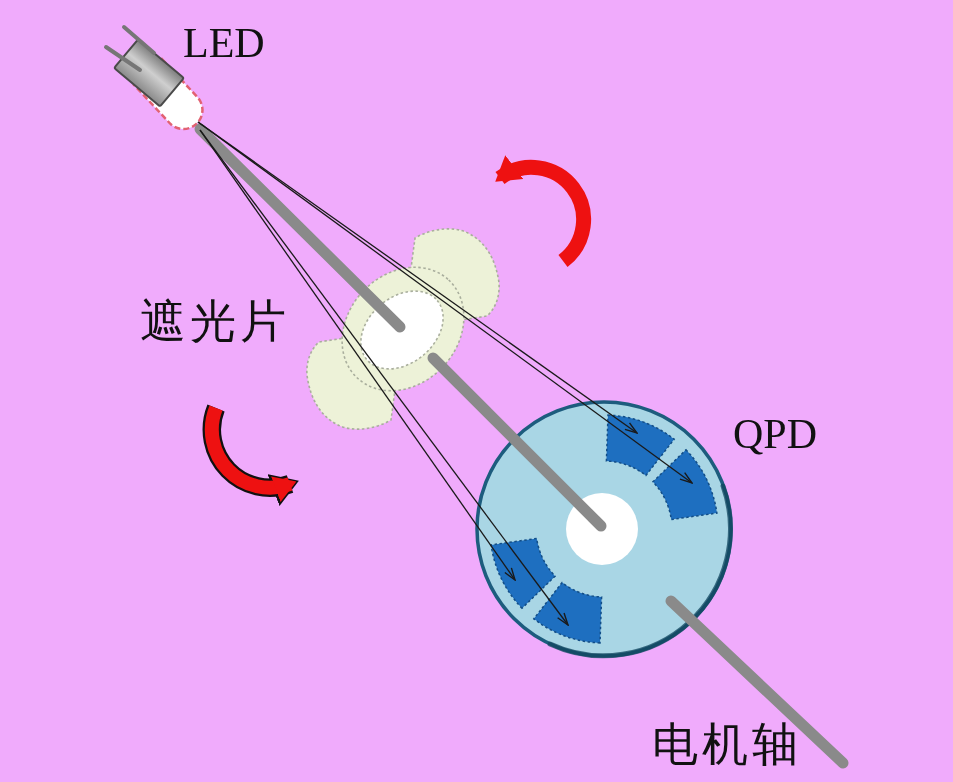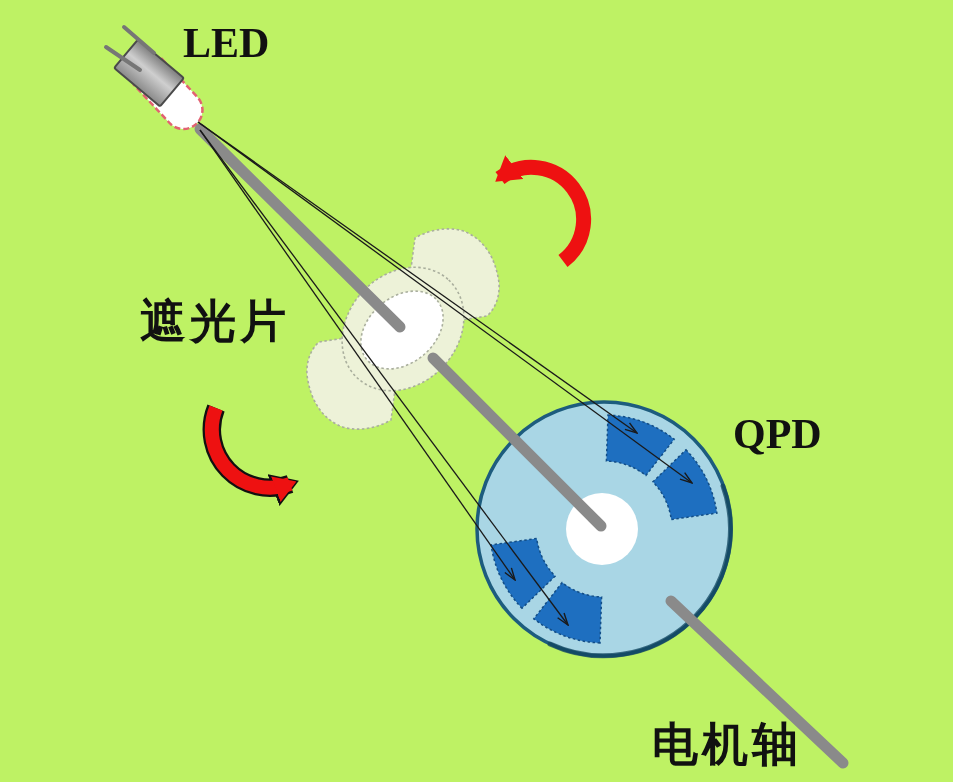--- a/index.html
+++ b/index.html
@@ -1,16 +1,16 @@
 <!DOCTYPE html>
 <html><head>
 <meta charset="utf-8">
 <style>
   html,body{margin:0;padding:0;background:#ffffff;}
-  .stage{width:953px;height:782px;position:relative;background:#bef264;overflow:hidden;font-weight:bold;}
+  .stage{width:953px;height:782px;position:relative;background:#f0abfc;overflow:hidden;}
   svg{display:block;}
   text{font-family:"Liberation Serif","DejaVu Serif",serif;fill:#111111;}
   .label-latin{font-size:42px;}
   .label-cjk{font-size:46px;letter-spacing:4px;}
 </style>
 </head>
 <body>
 
 <div class="stage">
 <svg width="953" height="782" viewBox="0 0 953 782" xmlns="http://www.w3.org/2000/svg">

